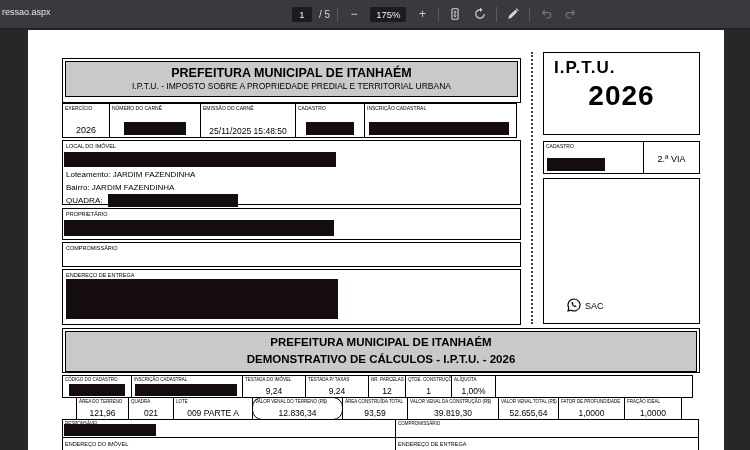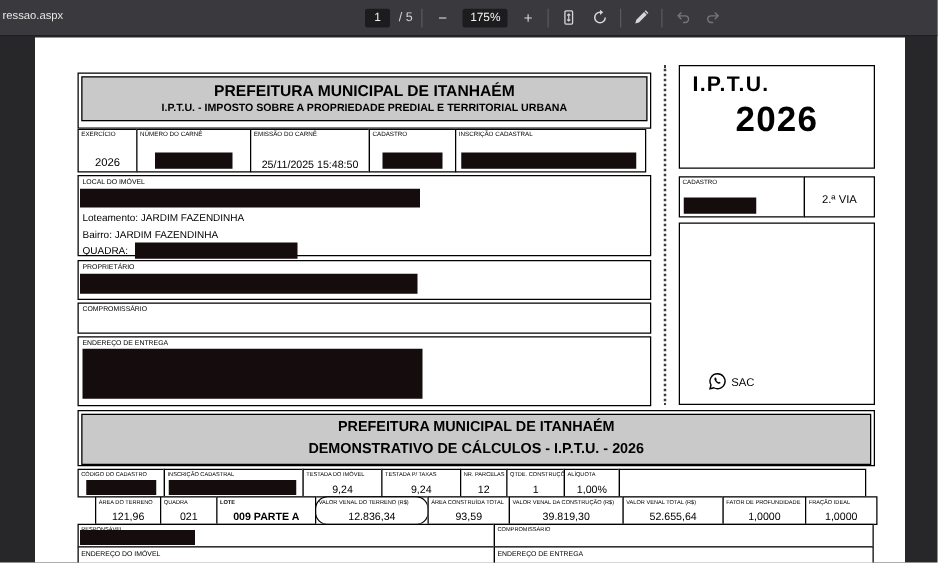--- a/index.html
+++ b/index.html
@@ -37,21 +37,21 @@
     position:absolute;left:28px;top:30px;width:696px;height:420px;
     background:#ffffff;z-index:5;
   }
   .redact{display:inline-block;background:#150d0d;vertical-align:middle;}
   .docbox{position:absolute;border:1px solid #000;background:#fff;box-sizing:border-box;}
   .gray-head{
     margin:2px;border:1px solid #000;background:#c9c9c9;
     text-align:center;padding:3px 0 4px 0;
   }
   .gh-title{font-weight:bold;font-size:12.5px;line-height:16px;}
-  .gh-sub{font-weight:bold;font-size:8.5px;line-height:11px;}
+  .gh-sub{font-weight:normal;font-size:8.5px;line-height:11px;}
   .gh-title2{font-weight:bold;font-size:11.5px;line-height:17px;}
   .gh-sub2{font-weight:bold;font-size:11.5px;line-height:17px;}
   .frow{position:absolute;display:flex;}
   .cell{position:relative;border:1px solid #000;background:#fff;box-sizing:border-box;margin-left:-1px;}
   .cell:first-child{margin-left:0;}
   .cell .lbl{position:absolute;top:1px;left:2px;font-size:5px;white-space:nowrap;color:#000;}
   .cell .lbl.sm{font-size:4.5px;}
   .cell .val{position:absolute;bottom:2px;left:0;right:0;text-align:center;font-size:9px;color:#000;}
   .cell .val.sm{font-size:8.5px;bottom:1px;}
   .boxlbl{font-size:5.5px;display:block;padding:2px 0 1px 3px;}
@@ -238,37 +238,37 @@
 
   <div class="frow" style="left:34px;top:367px;height:23px;padding-left:14px;">
     <div class="cell" style="width:53px;">
       <span class="lbl sm">ÁREA DO TERRENO</span>
       <span class="val sm">121,96</span>
     </div>
     <div class="cell" style="width:46px;">
       <span class="lbl sm">QUADRA</span>
       <span class="val sm">021</span>
     </div>
-    <div class="cell" style="width:80px;font-weight:bold;">
+    <div class="cell" style="width:80px;">
       <span class="lbl sm">LOTE</span>
       <span class="val sm">009 PARTE A</span>
     </div>
     <div class="cell" style="width:91px;border-radius:10px;">
       <span class="lbl sm">VALOR VENAL DO TERRENO (R$)</span>
       <span class="val sm">12.836,34</span>
     </div>
     <div class="cell" style="width:66px;">
       <span class="lbl sm">ÁREA CONSTRUÍDA TOTAL</span>
       <span class="val sm">93,59</span>
     </div>
     <div class="cell" style="width:92px;">
       <span class="lbl sm">VALOR VENAL DA CONSTRUÇÃO (R$)</span>
       <span class="val sm">39.819,30</span>
     </div>
-    <div class="cell" style="width:81px;">
+    <div class="cell" style="width:61px;">
       <span class="lbl sm">VALOR VENAL TOTAL (R$)</span>
       <span class="val sm">52.655,64</span>
     </div>
     <div class="cell" style="width:67px;">
       <span class="lbl sm">FATOR DE PROFUNDIDADE</span>
       <span class="val sm">1,0000</span>
     </div>
     <div class="cell" style="width:58px;">
       <span class="lbl sm">FRAÇÃO IDEAL</span>
       <span class="val sm">1,0000</span>

